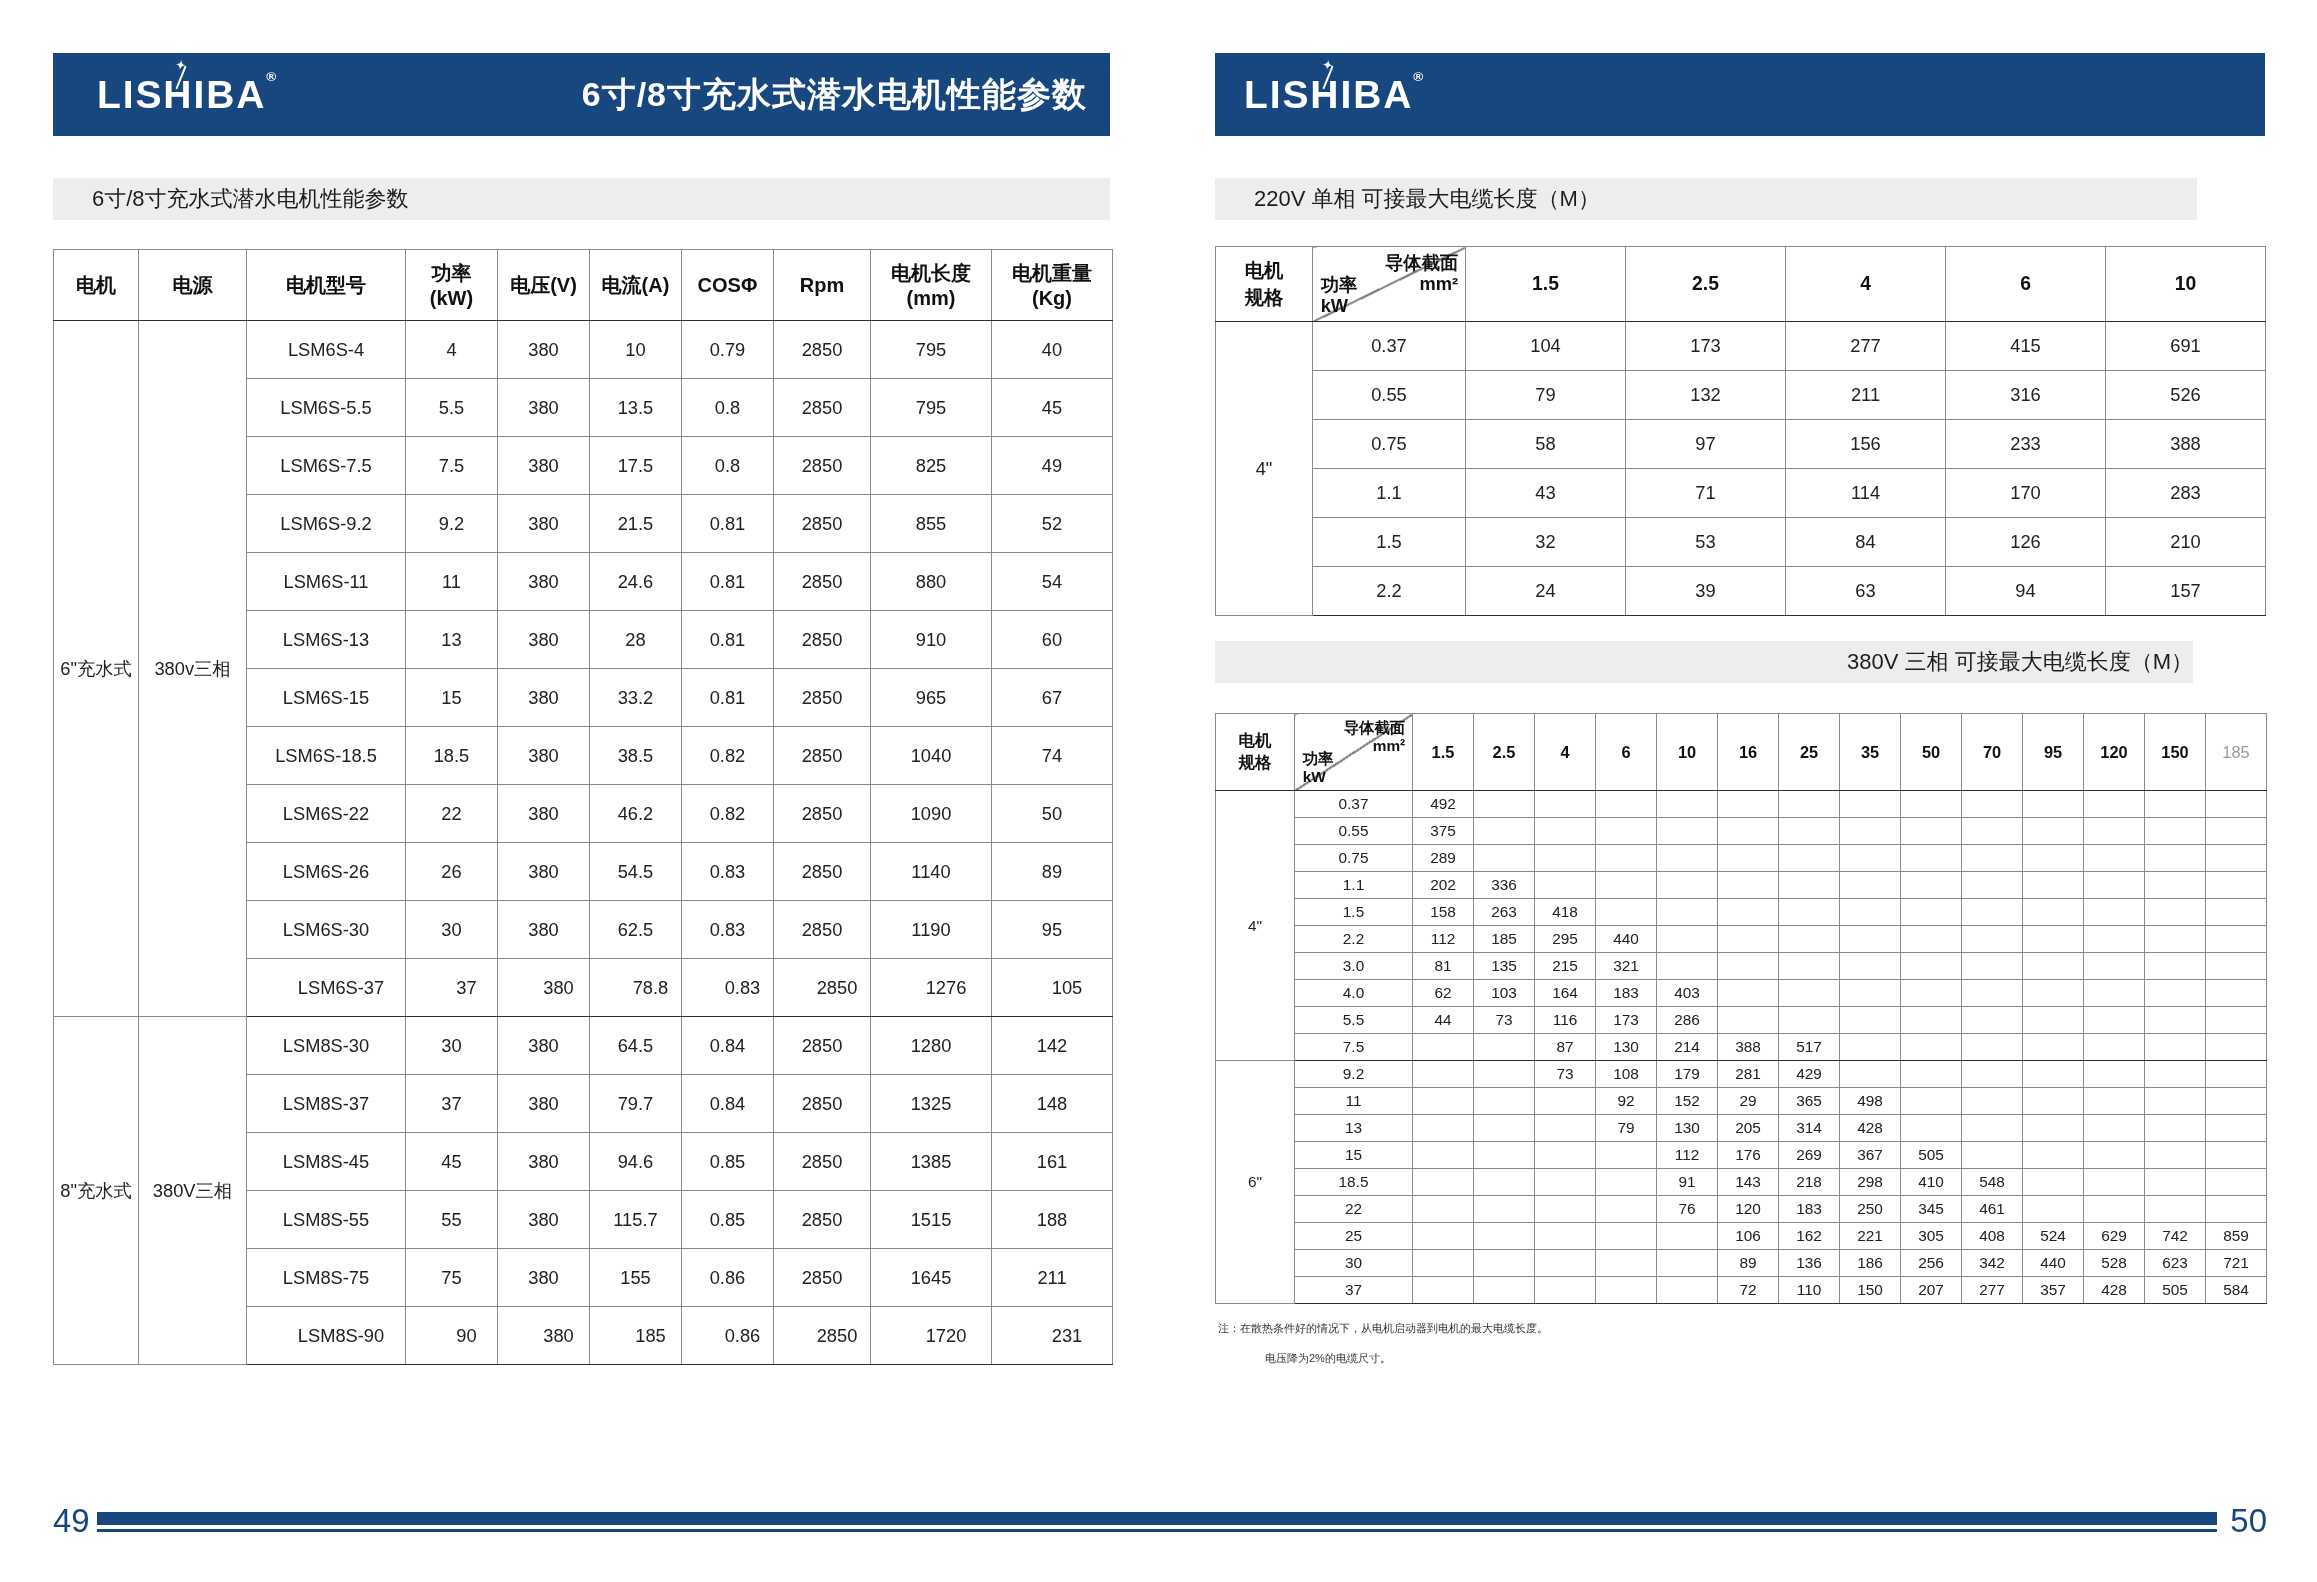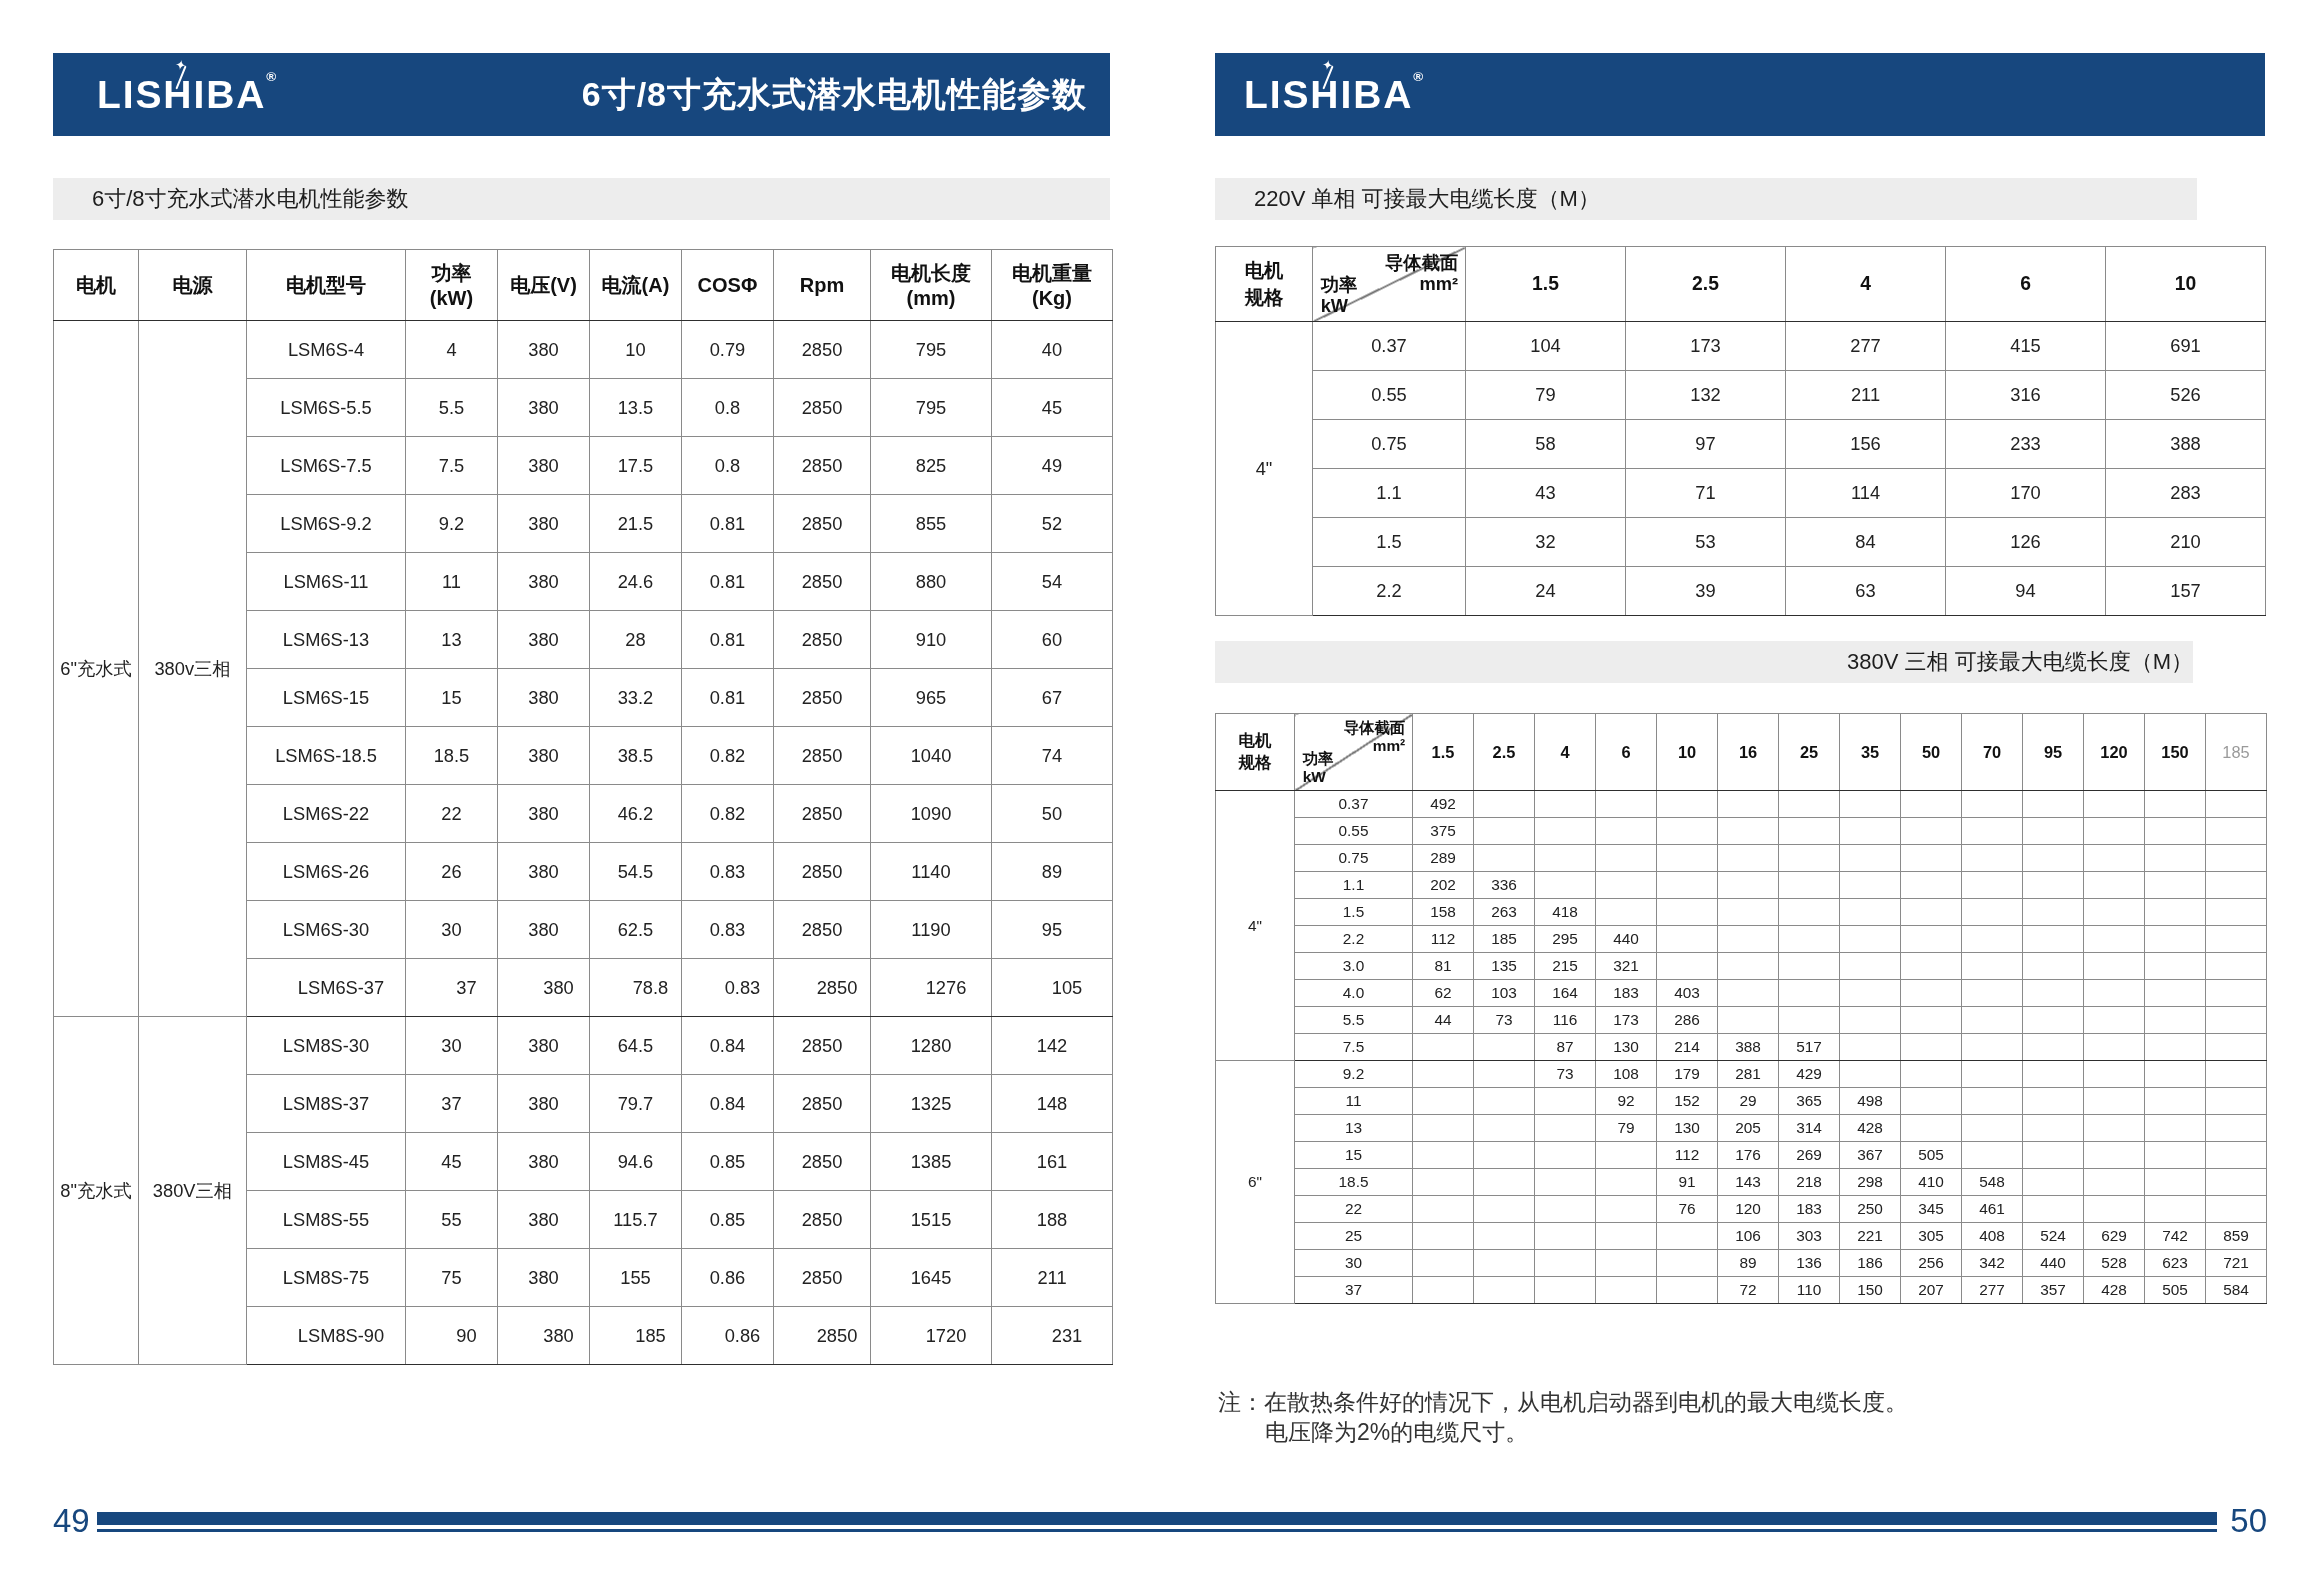--- a/index.html
+++ b/index.html
@@ -59,21 +59,21 @@
     position:relative; font-weight:bold; padding:0;
     background:linear-gradient(to bottom right,
       transparent calc(50% - 1px), #777 calc(50% - 1px),
       #777 calc(50% + 1px), transparent calc(50% + 1px));
   }
   th.corner .c-top { position:absolute; top:4.8px; right:6.8px; text-align:right; line-height:1.15; }
   th.corner .c-bottom { position:absolute; bottom:4.8px; left:7.7px; text-align:left; line-height:1.15; }
   #cable-220 th.corner .c-top, #cable-220 th.corner .c-bottom { font-size:18.3px; }
   #cable-380 th.corner .c-top, #cable-380 th.corner .c-bottom { font-size:15.4px; }
   
-  #note { position:absolute; left:1218px; top:1387px; font-size:23px; color:#333; line-height:30px; }
+  #note { position:absolute; left:1218px; top:1313px; font-size:11px; color:#333; line-height:30px; }
   #note .note-line2 { padding-left:47px; }
   
   #footer-bar { position:absolute; left:97px; top:1512px; width:2120px; height:12.6px; background:#17477E; }
   #footer-line { position:absolute; left:97px; top:1529px; width:2120px; height:2.9px; background:#17477E; }
   .page-num { position:absolute; top:1502px; font-size:33px; color:#17477E; }
   #page-num-left { left:53px; }
   #page-num-right { right:50px; }
 </style>
 </head>
 <body>
@@ -712,21 +712,21 @@
         <td></td>
       </tr>
       <tr>
         <td>25</td>
         <td></td>
         <td></td>
         <td></td>
         <td></td>
         <td></td>
         <td>106</td>
-        <td>303</td>
+        <td>162</td>
         <td>221</td>
         <td>305</td>
         <td>408</td>
         <td>524</td>
         <td>629</td>
         <td>742</td>
         <td>859</td>
       </tr>
       <tr>
         <td>30</td>

